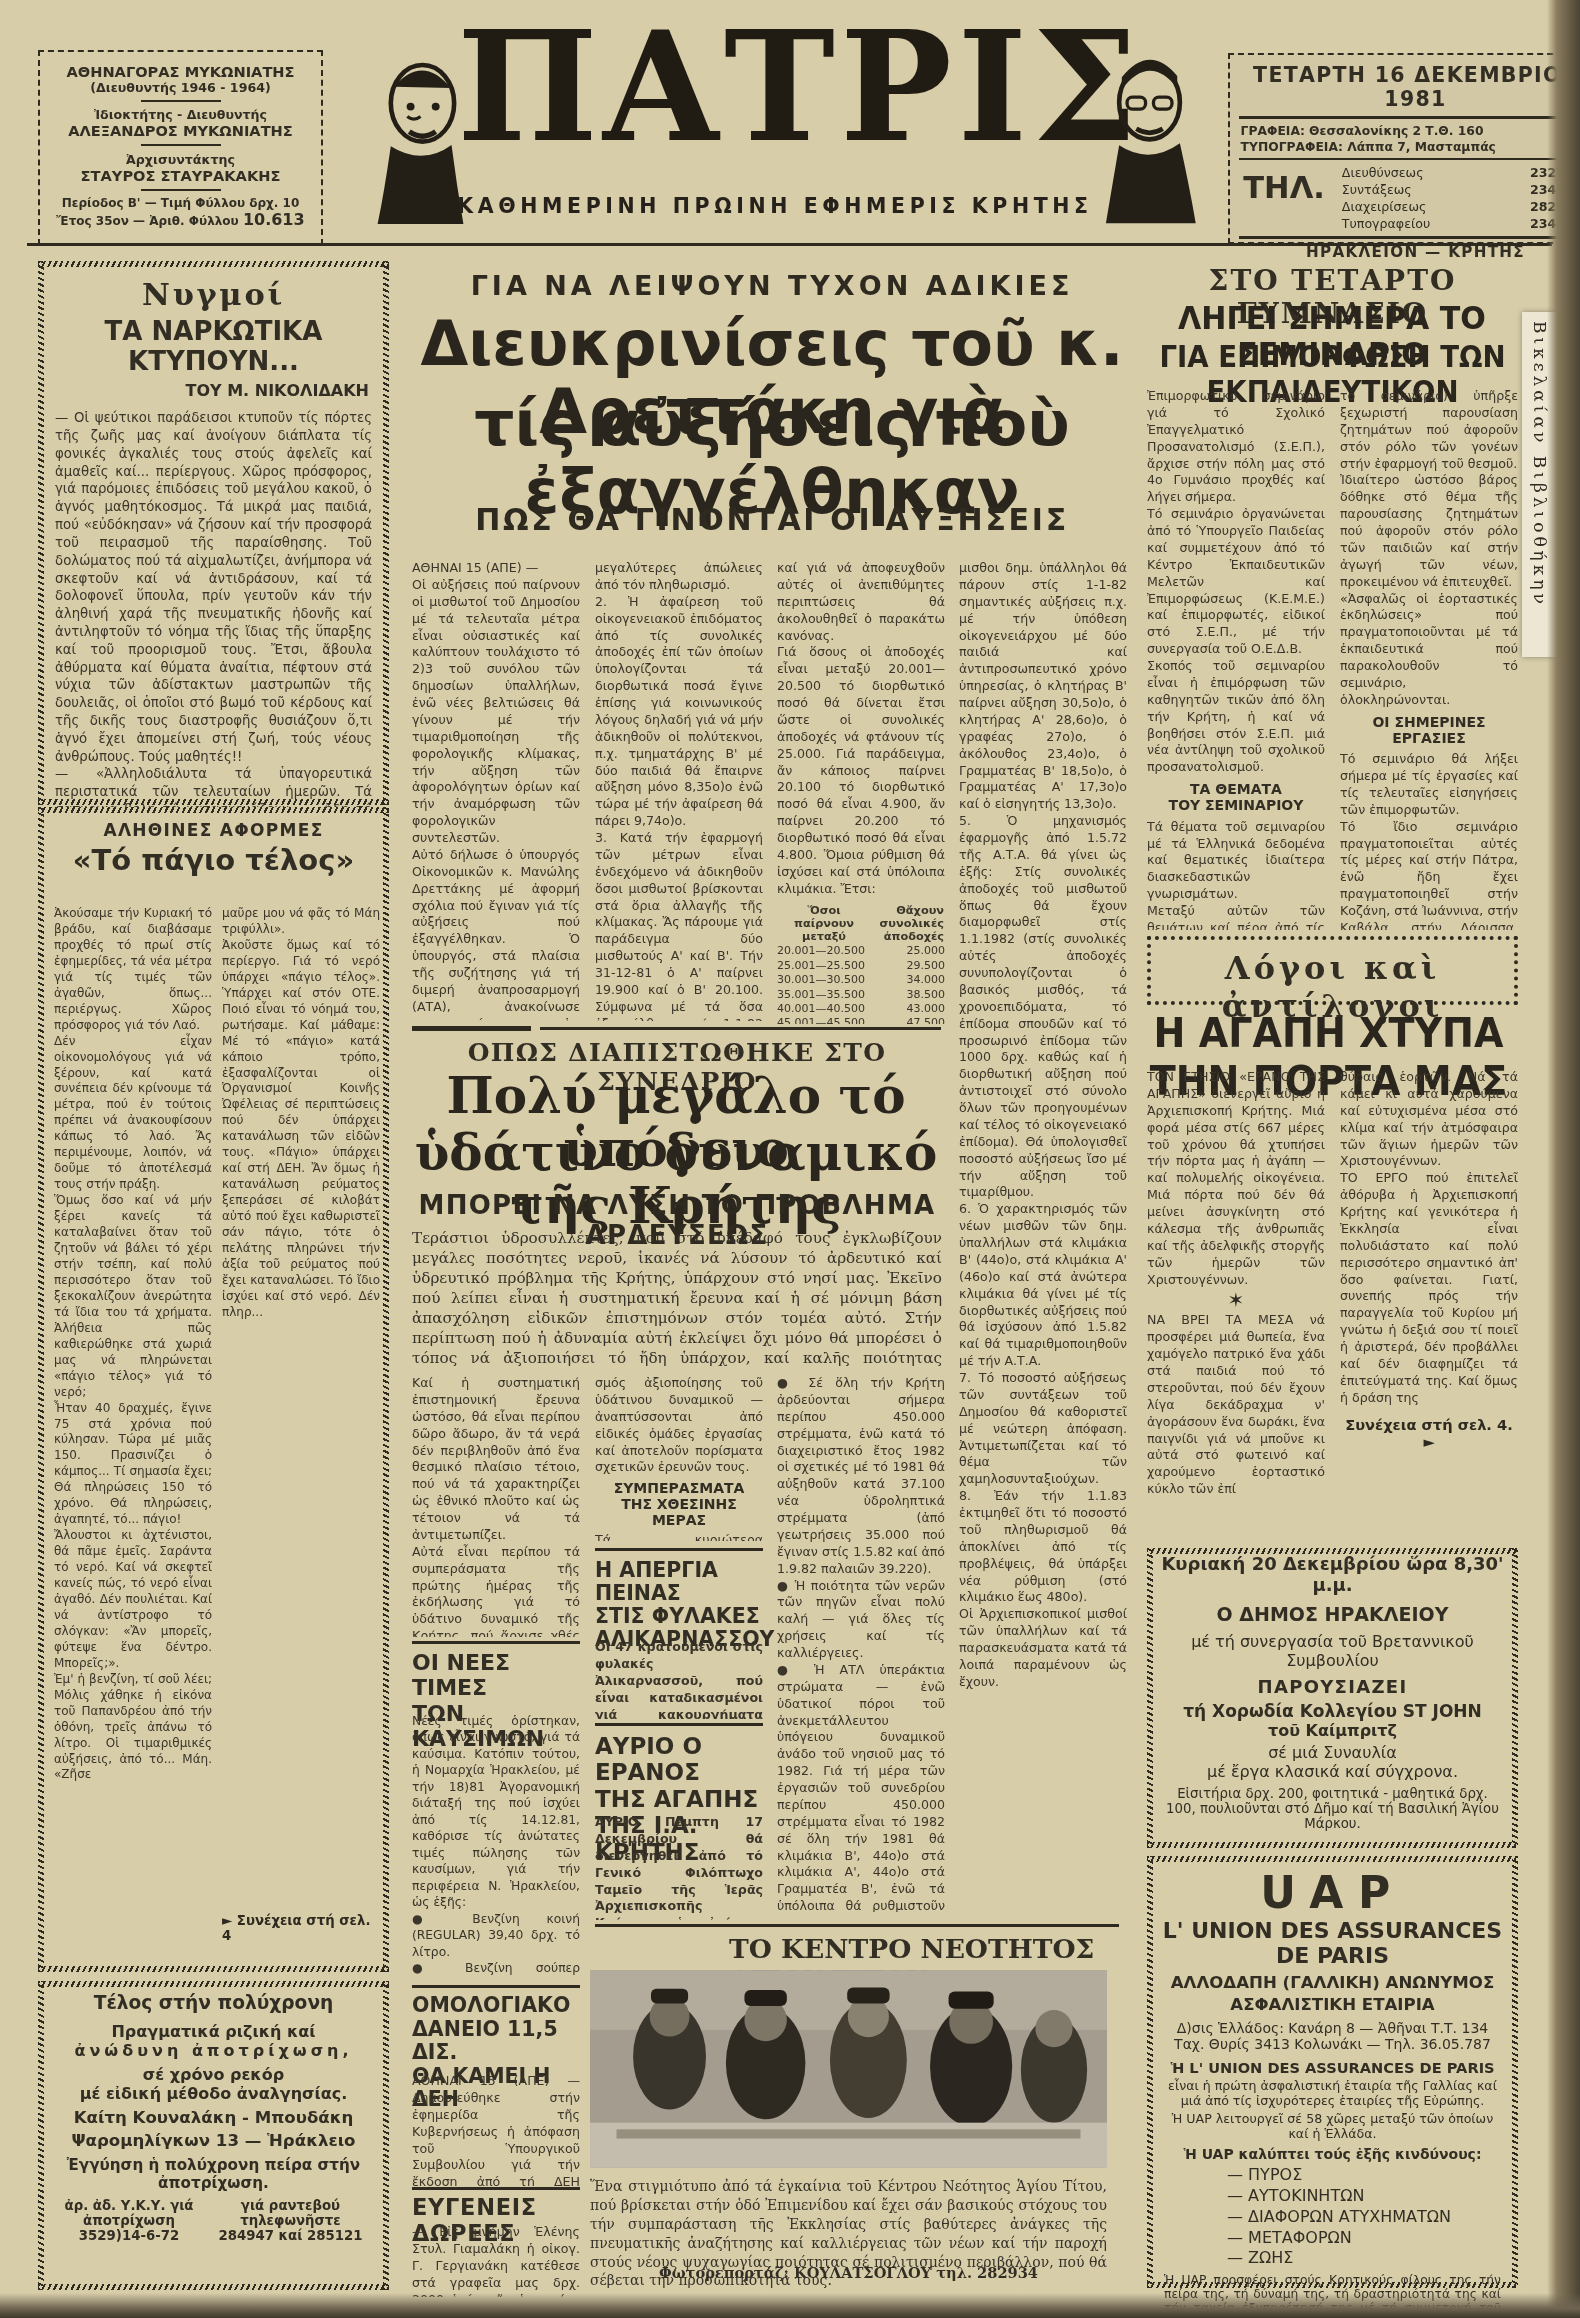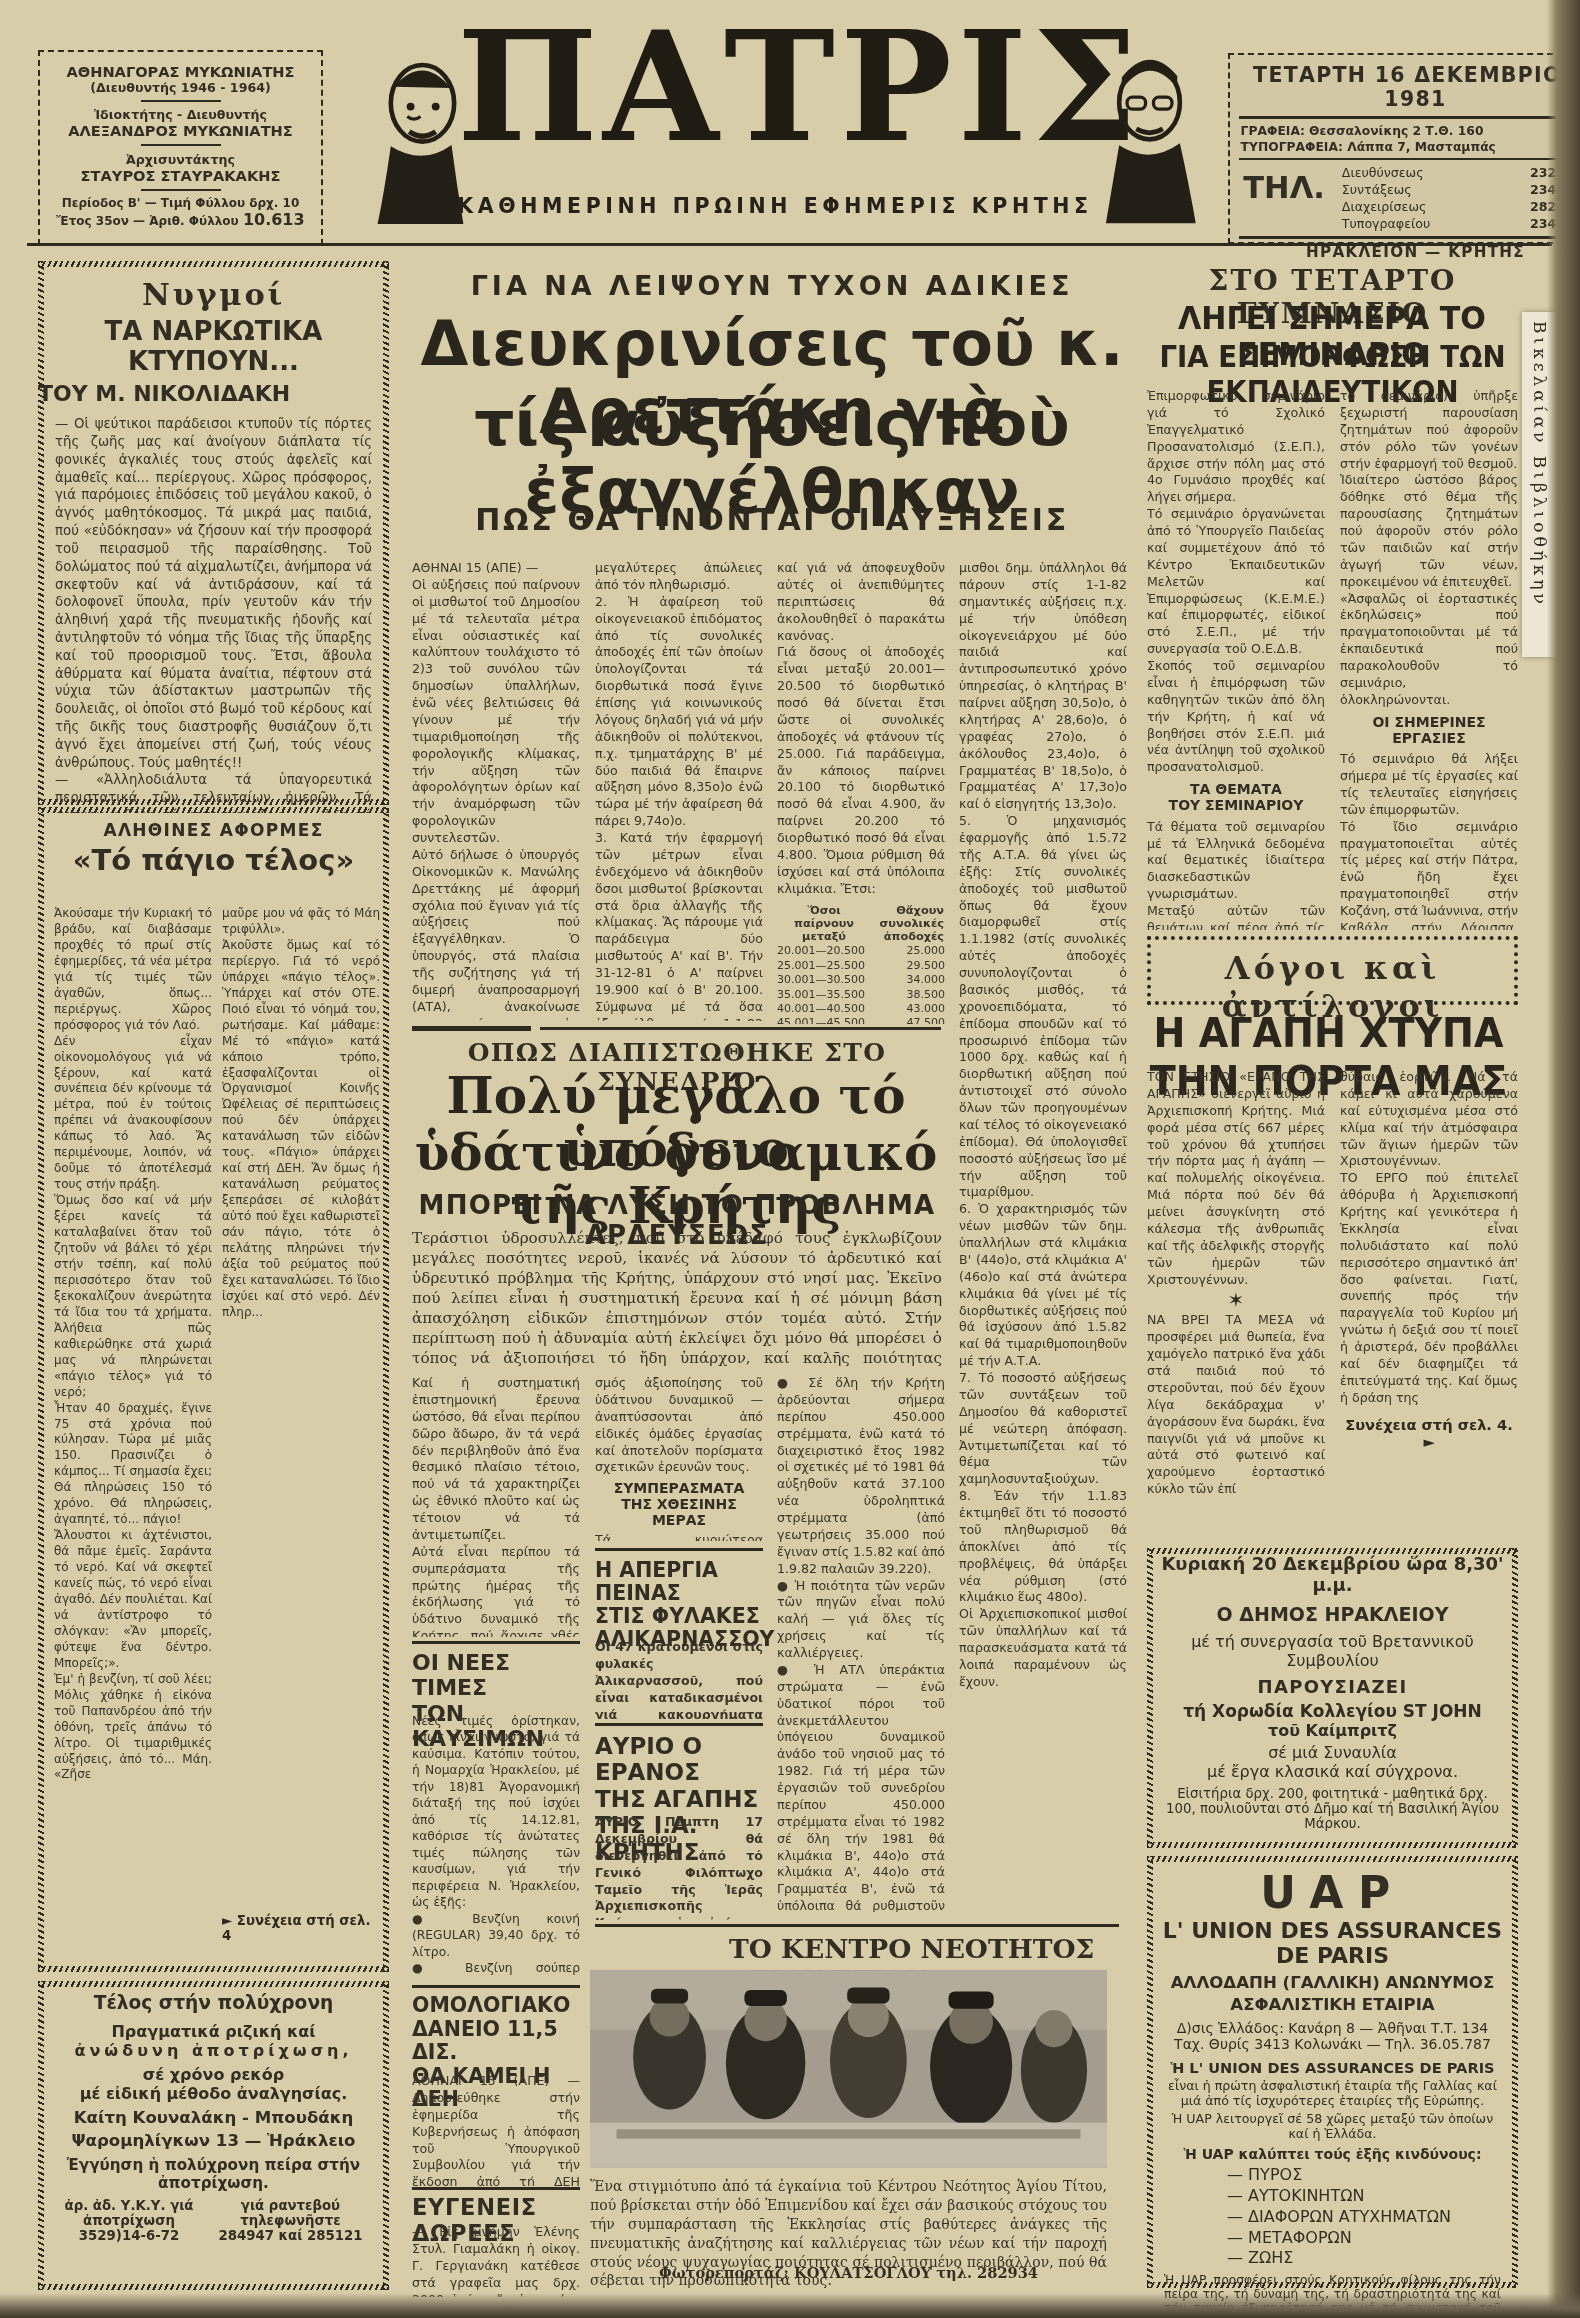--- a/index.html
+++ b/index.html
@@ -116,21 +116,21 @@
 
   <div class="abs hr" style="left:26.5px;top:243px;width:1525px;height:3.3px;"></div>
 
   <div class="abs" style="left:38px;top:261px;width:351px;height:544px;">
     <div class="zzh" style="left:0;right:0;top:0;"></div>
       <div class="zzh" style="left:0;right:0;bottom:0;"></div>
     <div class="zzv" style="top:0;bottom:0;left:0;"></div>
       <div class="zzv" style="top:0;bottom:0;right:0;"></div>
     <div class="ctr serif b" style="font-size:30.5px;margin-top:14.6px;letter-spacing:2.7px;">Νυγμοί</div>
     <div class="ctr b" style="font-size:26px;margin-top:4px;">ΤΑ ΝΑΡΚΩΤΙΚΑ ΚΤΥΠΟΥΝ...</div>
-    <div class="b" style="font-size:22px;margin:5.3px 20px 0 0;text-align:left;">ΤΟΥ Μ. ΝΙΚΟΛΙΔΑΚΗ</div>
+    <div class="b" style="font-size:16px;margin:5.3px 20px 0 0;text-align:right;">ΤΟΥ Μ. ΝΙΚΟΛΙΔΑΚΗ</div>
     <div class="col just pre" style="margin:9.3px 17px;height:398px;font-size:13.3px;">— Οἱ ψεύτικοι παράδεισοι κτυποῦν τίς πόρτες τῆς ζωῆς μας καί ἀνοίγουν διάπλατα τίς φονικές ἀγκαλιές τους στούς ἀφελεῖς καί ἀμαθεῖς καί... περίεργους. Χῶρος πρόσφορος, γιά παρόμοιες ἐπιδόσεις τοῦ μεγάλου κακοῦ, ὁ ἁγνός μαθητόκοσμος. Τά μικρά μας παιδιά, πού «εὐδόκησαν» νά ζήσουν καί τήν προσφορά τοῦ πειρασμοῦ τῆς παραίσθησης. Τοῦ δολώματος πού τά αἰχμαλωτίζει, ἀνήμπορα νά σκεφτοῦν καί νά ἀντιδράσουν, καί τά δολοφονεῖ ὕπουλα, πρίν γευτοῦν κάν τήν ἀληθινή χαρά τῆς πνευματικῆς ἡδονῆς καί ἀντιληφτοῦν τό νόημα τῆς ἴδιας τῆς ὕπαρξης καί τοῦ προορισμοῦ τους. Ἔτσι, ἄβουλα ἀθύρματα καί θύματα ἀναίτια, πέφτουν στά νύχια τῶν ἀδίστακτων μαστρωπῶν τῆς δουλειᾶς, οἱ ὁποῖοι στό βωμό τοῦ κέρδους καί τῆς δικῆς τους διαστροφῆς θυσιάζουν ὅ,τι ἁγνό ἔχει ἀπομείνει στή ζωή, τούς νέους ἀνθρώπους. Τούς μαθητές!!
 — «Ἀλληλοδιάλυτα τά ὑπαγορευτικά περιστατικά τῶν τελευταίων ἡμερῶν. Τά σατυρικά βέλη τά κατασκευάζουν» — ἤδη τό Ὑπουργεῖο Παιδείας σέ συνεργασία μέ τίς ἁρμόδιες ὑπηρεσίες κινεῖ σχέδια γιά τήν προστασία τῶν παιδιῶν καί Λυκείων. Ἤδη τό Ὑπουργεῖο Παιδείας σέ συνεργασία μέ τό κακό, πού σάν κάκοψη νεόπλασμα ἁπλώνει τούς πλοκάμους του χωρίς διάκριση ὅπου βρεῖ. Νομίζω πώς ὁλόκληρη ἡ κοινωνία ἔχει χρέος νά σταθεῖ στό πλάι τῆς Πολιτείας. Μέ μήν ξεχνᾶμε πώς τό κακό εἶναι ἐπείσακτο. Μᾶς ἀπαστεῖ ἀπέξω... Κι ἐμεῖς οἱ Ἕλληνες, δυστυχῶς, παθητικοί μιμητές χωρίς μέτρο. Ἀντιγράφουμε καί μάλιστα κακότεχνα. Γελεία φιλοσοφία ζωῆς. Μά πιό γελοῖοι ἐμεῖς πού ἄκριτα τή δεχόμαστε!</div>
   </div>
 
   <div class="abs" style="left:38px;top:807px;width:351px;height:1165px;">
     <div class="zzh" style="left:0;right:0;top:0;"></div>
       <div class="zzh" style="left:0;right:0;bottom:0;"></div>
     <div class="zzv" style="top:0;bottom:0;left:0;"></div>
       <div class="zzv" style="top:0;bottom:0;right:0;"></div>
     <div class="ctr b" style="font-size:17px;margin-top:13.3px;letter-spacing:1.3px;">ΑΛΗΘΙΝΕΣ ΑΦΟΡΜΕΣ</div>

